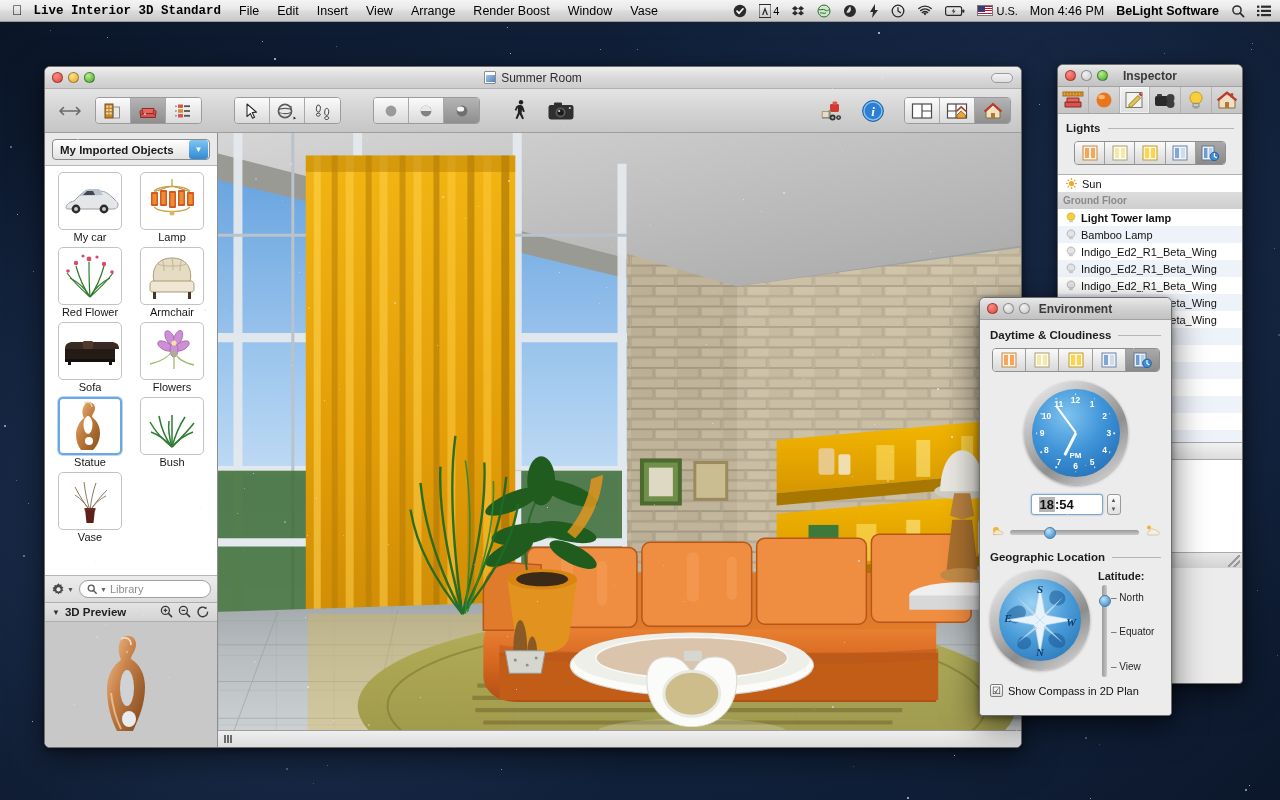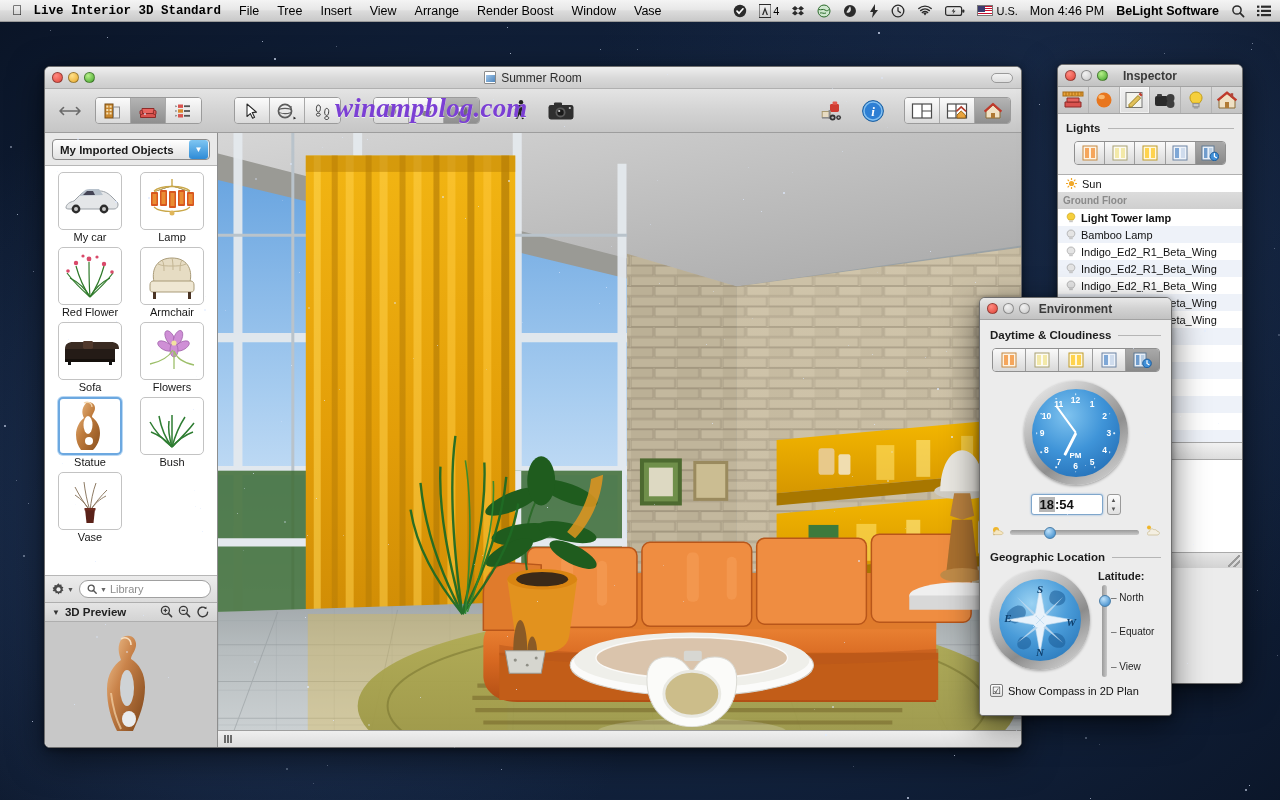--- a/index.html
+++ b/index.html
@@ -388,21 +388,21 @@
 </style>
 </head>
 <body>
 
 <div id="desktop">
 
   <div id="menubar">
     <span class="apple"></span>
     <span class="menu-item app-title">Live Interior 3D Standard</span>
     <span class="menu-item">File</span>
-    <span class="menu-item">Tree</span>
+    <span class="menu-item">Edit</span>
     <span class="menu-item">Insert</span>
     <span class="menu-item">View</span>
     <span class="menu-item">Arrange</span>
     <span class="menu-item">Render Boost</span>
     <span class="menu-item">Window</span>
     <span class="menu-item">Vase</span>
     <span class="spacer"></span>
 
     <span class="status-item">
       <svg width="14" height="14" viewBox="0 0 14 14">
@@ -600,21 +600,20 @@
         <svg width="28" height="22" viewBox="0 0 28 22">
             <rect x="1.5" y="5" width="25" height="14.5" rx="2.4" fill="#2f2f2f"></rect>
             <rect x="7" y="2.4" width="8" height="3.4" rx="1.2" fill="#2f2f2f"></rect>
             <circle cx="13.5" cy="12.4" r="5" fill="#5b5b5b"></circle>
             <circle cx="13.5" cy="12.4" r="3.2" fill="#1a1a1a"></circle>
             <circle cx="12.2" cy="11" r="1.1" fill="#d9d9d9"></circle>
             <circle cx="22.8" cy="8" r="1.1" fill="#cfcfcf"></circle>
           </svg>
       </div>
 
-      <div id="watermark">winampblog.com</div>
 
       <div style="flex:1 1 auto;"></div>
 
       <div class="tb-plain">
         <svg width="28" height="24" viewBox="0 0 28 24">
             <g>
               <rect x="11" y="5" width="9" height="8" rx="1.4" fill="#cf3b30"></rect>
               <rect x="13.6" y="2.6" width="4.6" height="3.2" rx="1" fill="#e2574c"></rect>
               <rect x="3.2" y="12.5" width="8" height="6" fill="#e8dcc2" stroke="#a8996f"></rect>
               <rect x="9.6" y="11" width="1.8" height="9" fill="#8a8a8a"></rect>

